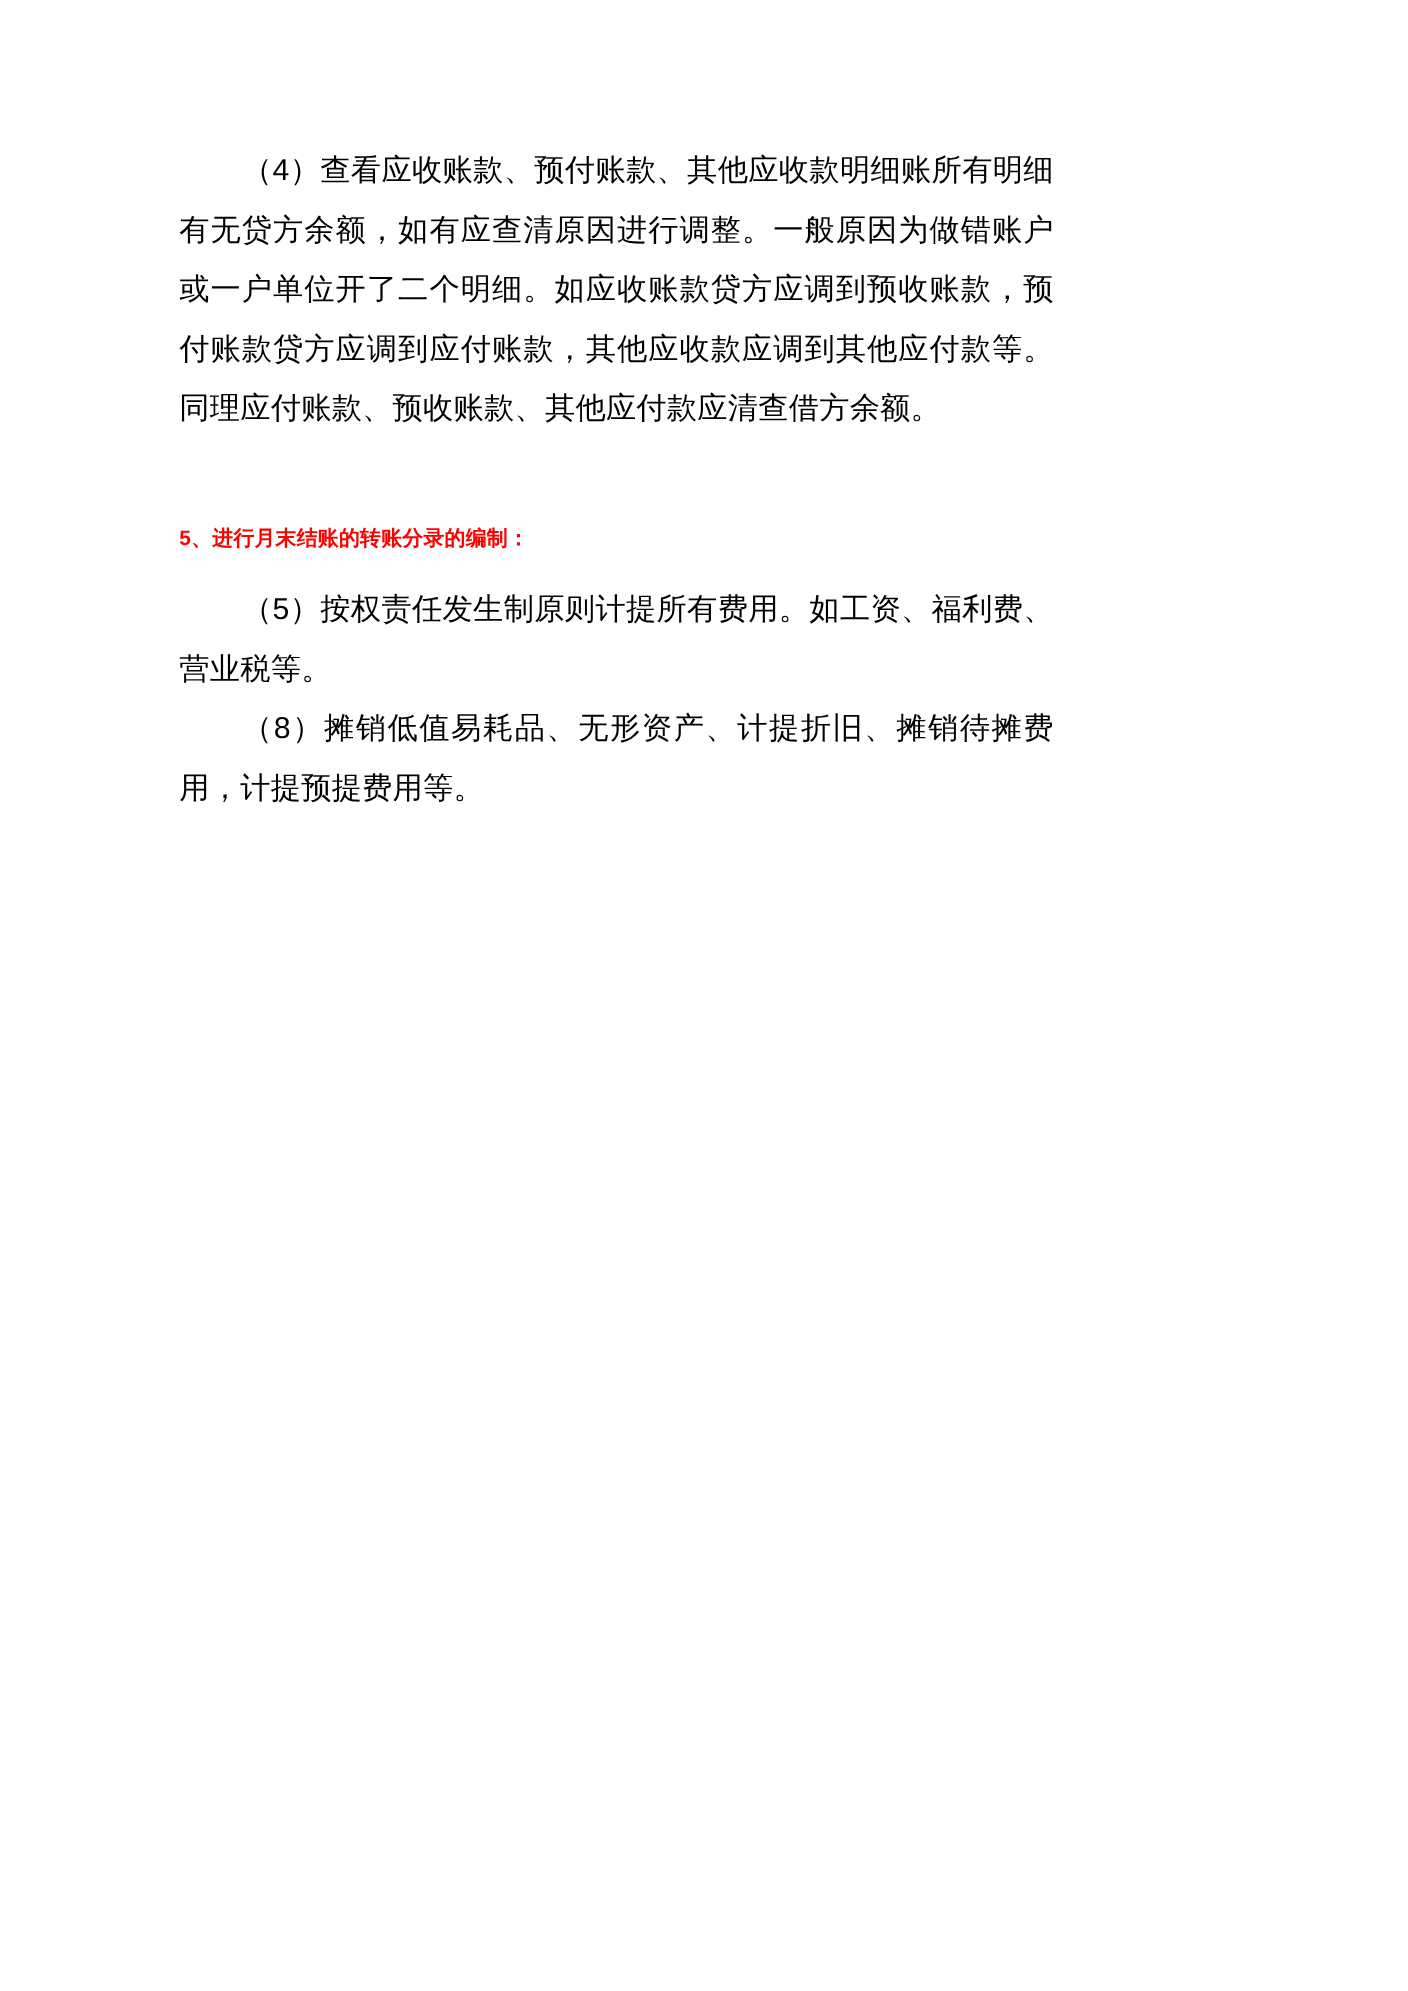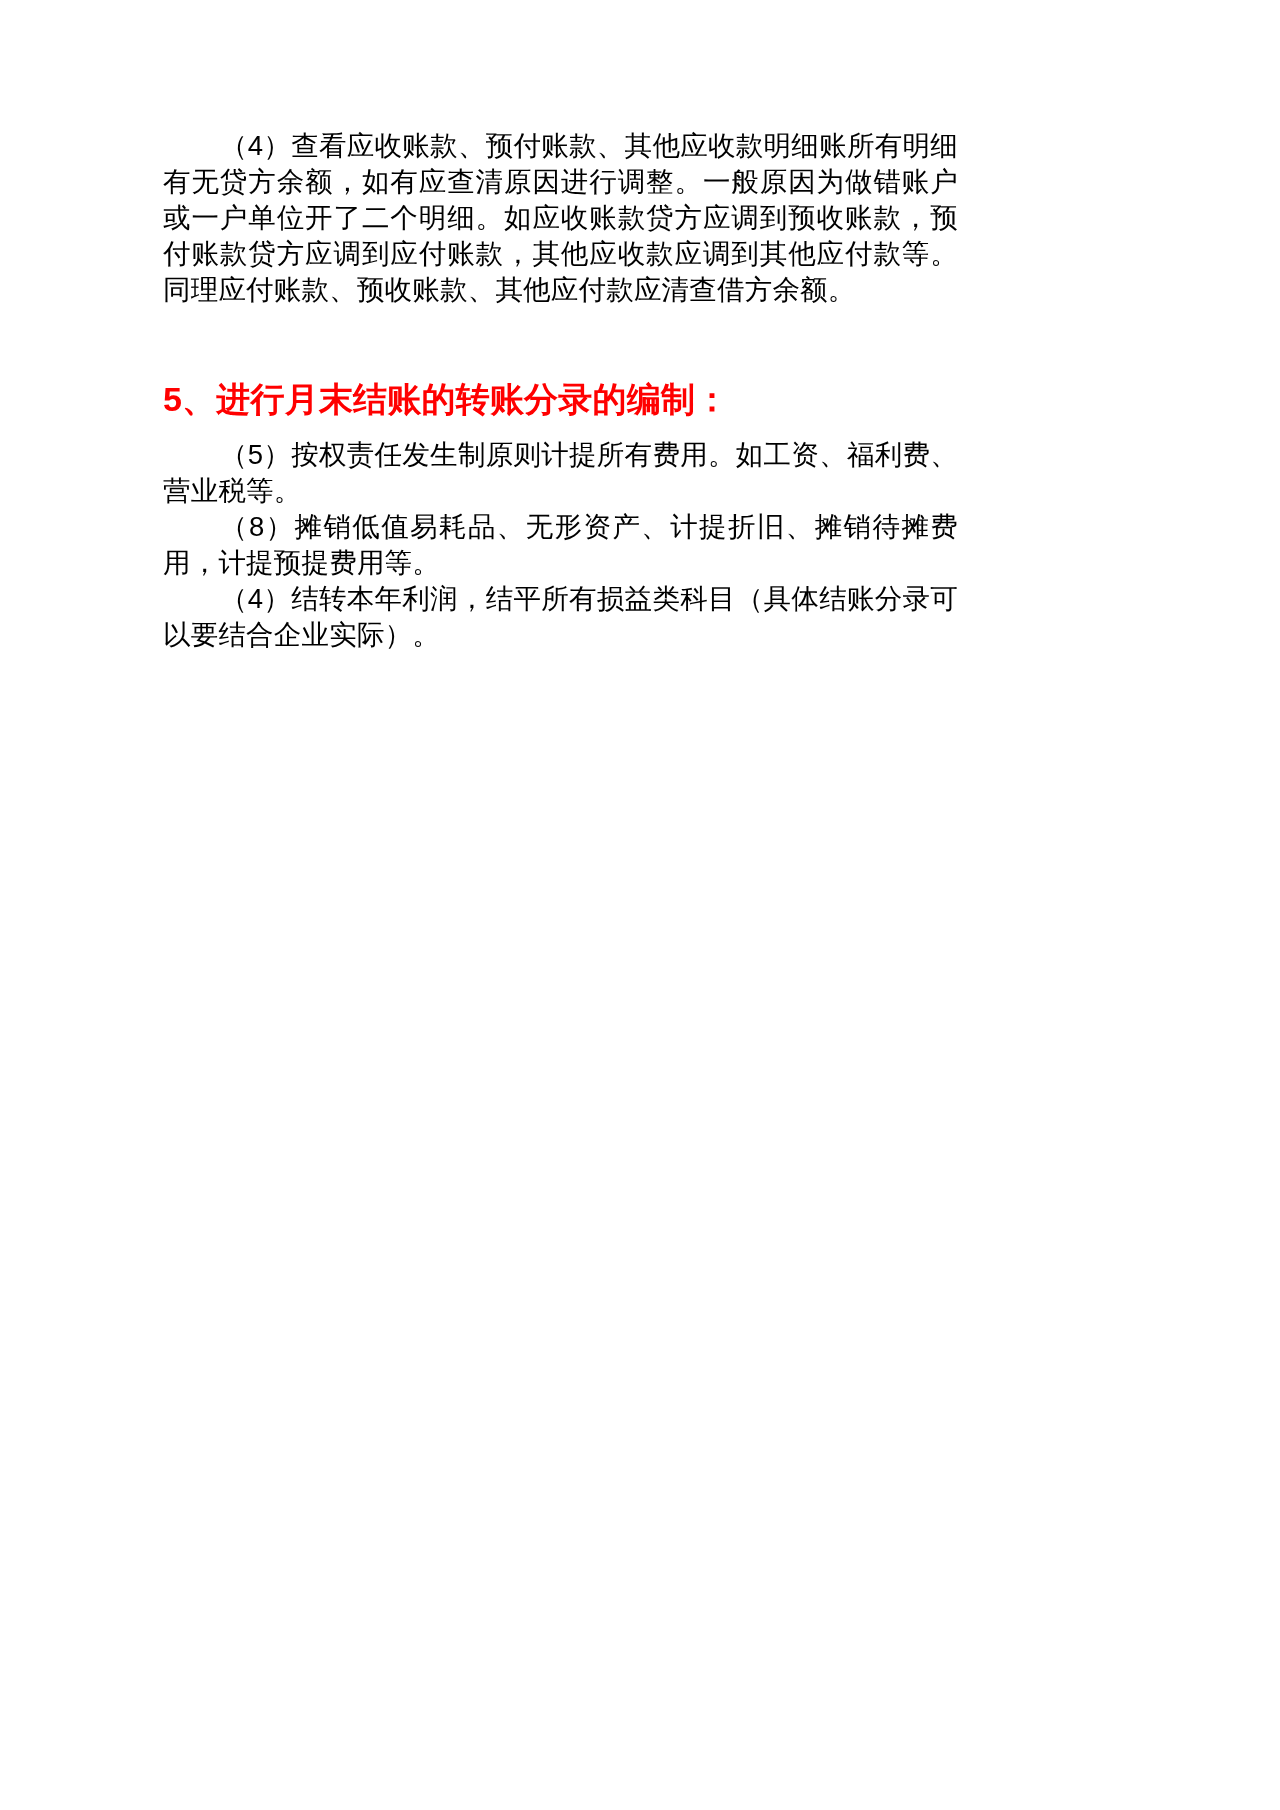--- a/index.html
+++ b/index.html
@@ -24,33 +24,33 @@
     overflow: hidden;
   }
   .content {
     position: absolute;
     left: 163px;
     top: 128px;
     width: 795px;
   }
   .para {
     font-size: 27.5px;
-    line-height: 36px;
+    line-height: 54px;
     text-align: justify;
     text-justify: inter-ideograph;
     letter-spacing: 0.2px;
     margin: 0;
     word-break: break-all;
     color: #000000;
   }
   .indent {
     text-indent: 57px;
   }
   .heading-red {
-    font-size: 34px;
+    font-size: 19px;
     line-height: 59px;
     font-weight: bold;
     color: #ff0000;
     margin: 0;
     letter-spacing: 0.2px;
     text-align: left;
   }
   .gap-lg { height: 62px; }
   .gap-sm { height: 8px; }
   .gap-xl { height: 74px; }
@@ -67,19 +67,18 @@
 
     <p class="heading-red">5、进行月末结账的转账分录的编制：</p>
 
     <div class="gap-sm"></div>
 
     <p class="para indent">（5）按权责任发生制原则计提所有费用。如工资、福利费、营业税等。</p>
 
     <p class="para indent">（8）摊销低值易耗品、无形资产、计提折旧、摊销待摊费用，计提预提费用等。</p>
 
 
-    <p class="para indent">（4）结转本年利润，结平所有损益类科目（具体结账分录可以要结合企业实际）。</p>
 
     <div class="gap-xl"></div>
 
 
   </div>
 </div>
 
 </body></html>

